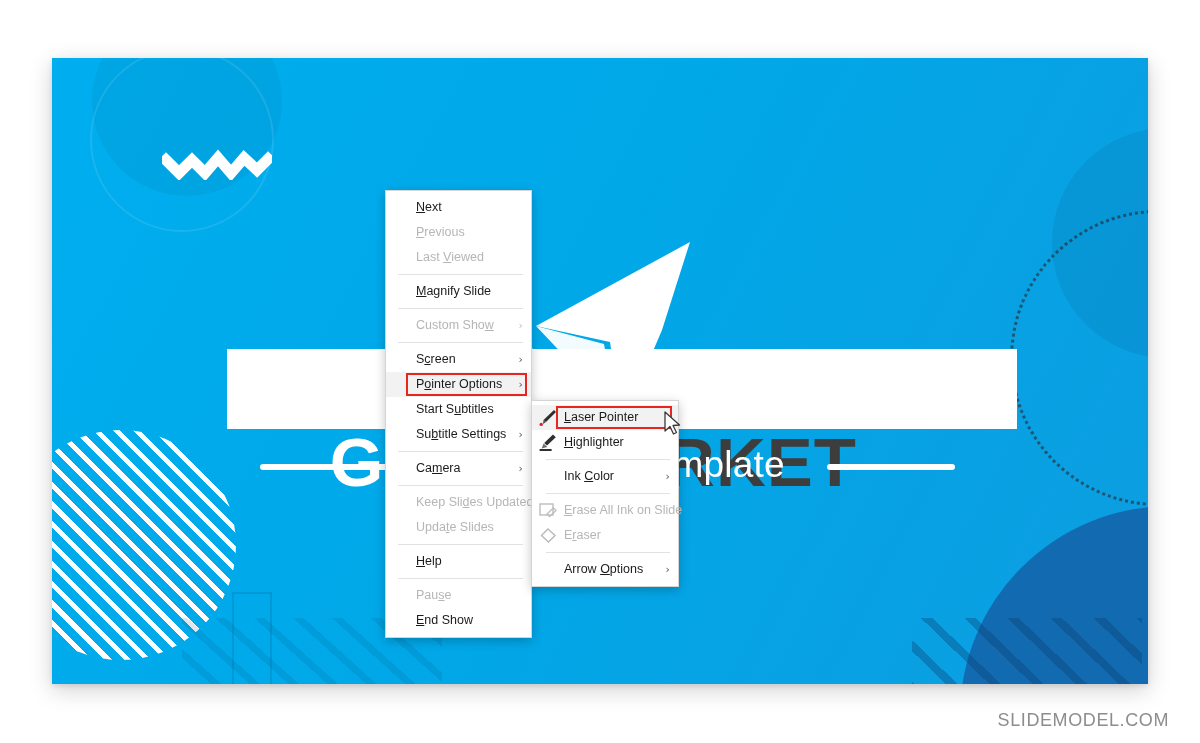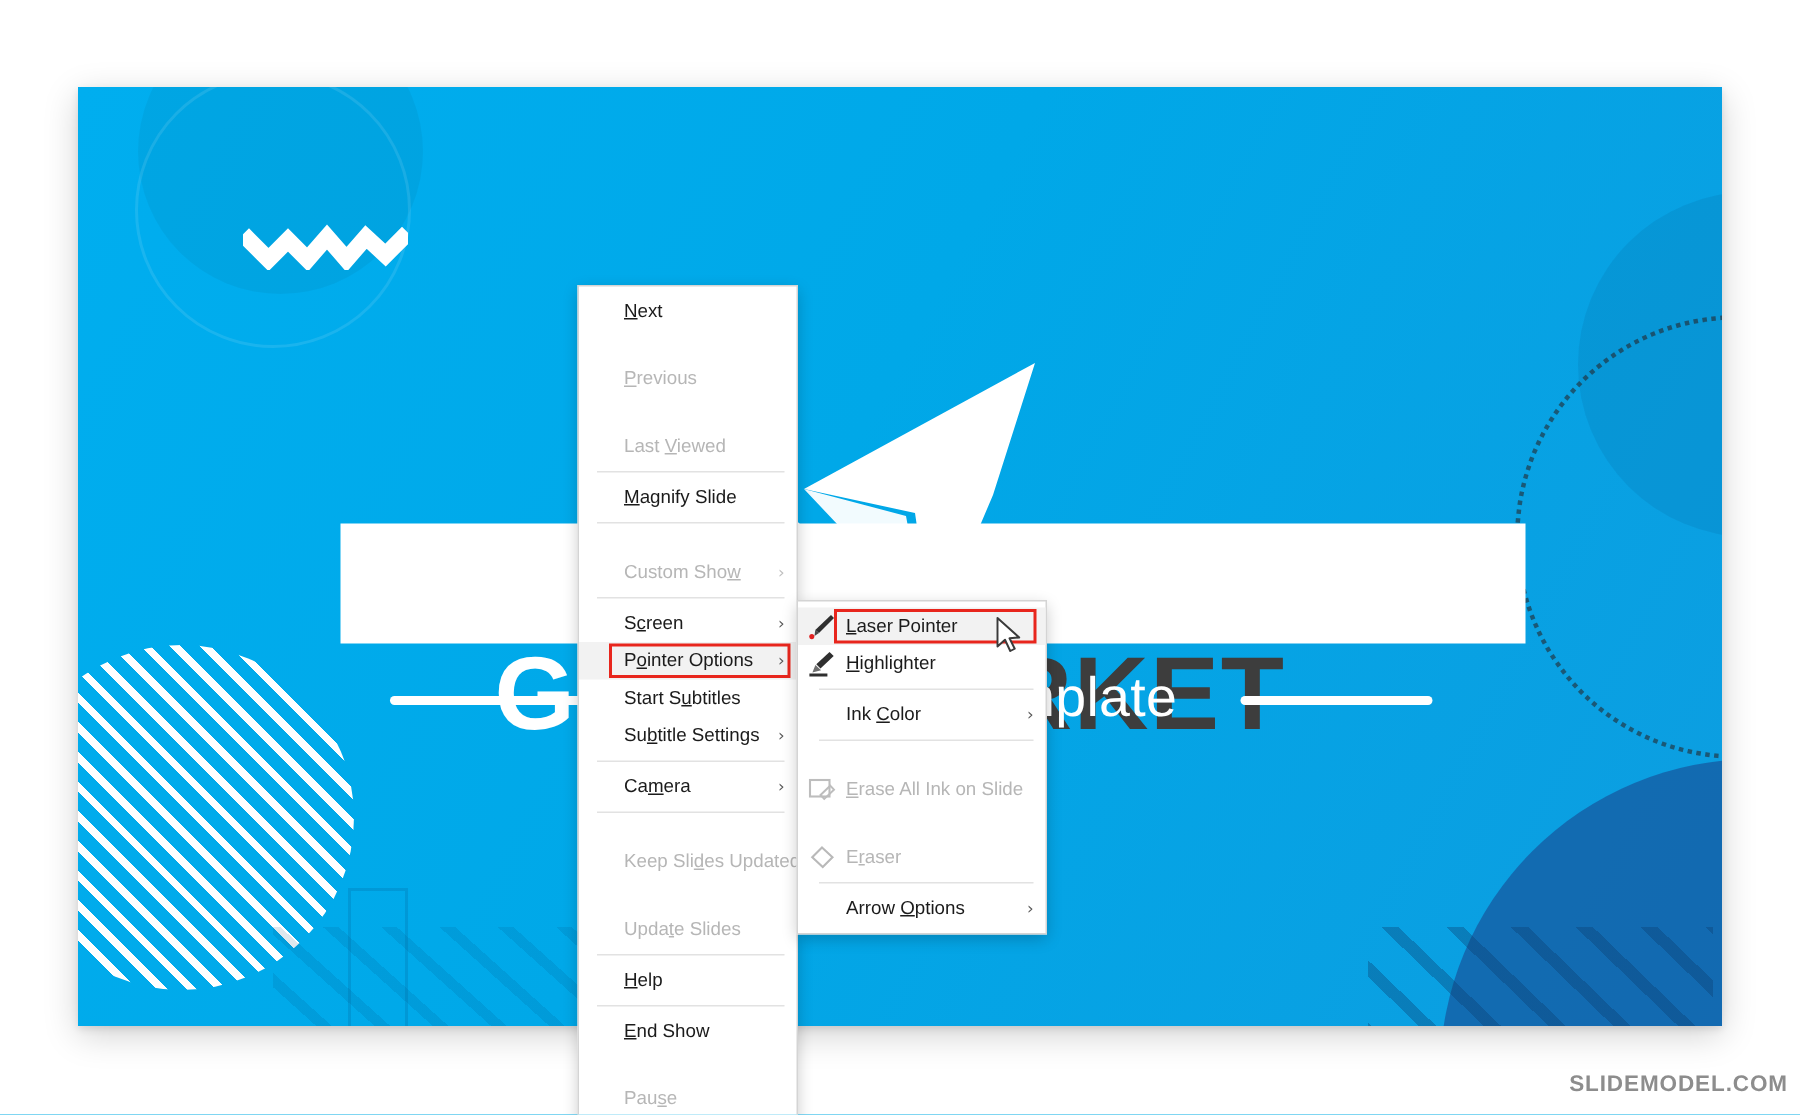--- a/index.html
+++ b/index.html
@@ -132,34 +132,34 @@
     position:absolute;
     background:#ffffff;
     border:1px solid #d4d4d4;
     box-shadow:0 3px 10px rgba(0,0,0,.22);
     font-size:12.5px;
     color:#1b1b1b;
     padding:4px 0;
     box-sizing:border-box;
   }
   #main-menu{ left:385px; top:190px; width:147px; }
-  #sub-menu{  left:531px; top:400px; width:167px; }
+  #sub-menu{  left:531px; top:400px; width:148px; }
 
   .mi{
     position:relative;
     height:25px;
     line-height:25px;
     padding-left:30px;
     padding-right:36px;
     white-space:nowrap;
     cursor:default;
   }
   #main-menu .mi{ padding-left:30px; }
   #sub-menu .mi{ padding-left:32px; }
-  .mi.disabled{ color:#b6b6b6;margin-top:20px; }
+  .mi.disabled{ color:#b6b6b6; }
   .mi .lbl u{ text-decoration:underline; }
   .mi .arrow{
     position:absolute; right:8px; top:0;
     font-size:11px; color:#5a5a5a;
     font-family:"DejaVu Sans", sans-serif;
   }
   .mi.disabled .arrow{ color:#c0c0c0; }
   .mi.hl{ background:#f2f2f2; }
   .mi.boxed::after{
     content:"";
@@ -183,25 +183,24 @@
     left:6px; top:3px;
     width:20px; height:19px;
   }
 
   
   #cursor{ position:absolute; left:664px; top:411px; }
 
   
   #watermark{
     position:absolute;
-    right:8px; bottom:12px;
-    font-size:15px;
+    right:31px; bottom:12px;
+    font-size:18px;
     letter-spacing:.6px;
     color:#8d8d8d;
-    font-weight:bold;
   }
 </style>
 </head>
 <body>
 
 <div id="slide-area">
 
   <div id="slide-bg"></div>
 
   <div class="deco circle-tl-fill"></div>
@@ -260,22 +259,22 @@
     <div class="mi"><span class="lbl">Start S<u>u</u>btitles</span></div>
     <div class="mi"><span class="lbl">Su<u>b</u>title Settings</span><span class="arrow">›</span></div>
     <div class="sep"></div>
     <div class="mi"><span class="lbl">Ca<u>m</u>era</span><span class="arrow">›</span></div>
     <div class="sep"></div>
     <div class="mi disabled"><span class="lbl">Keep Sli<u>d</u>es Updated</span></div>
     <div class="mi disabled"><span class="lbl">Upda<u>t</u>e Slides</span></div>
     <div class="sep"></div>
     <div class="mi"><span class="lbl"><u>H</u>elp</span></div>
     <div class="sep"></div>
+    <div class="mi disabled"><span class="lbl">Pau<u>s</u>e</span></div>
     <div class="mi"><span class="lbl"><u>E</u>nd Show</span></div>
-    <div class="mi disabled"><span class="lbl">Pau<u>s</u>e</span></div>
   </div>
 
 <div class="menu" id="sub-menu">
     <div class="mi hl boxed"><svg viewBox="0 0 20 19" width="20" height="19" class="ic">
         <path d="M16 2 L18 4 L8 14 L5.5 12 Z" fill="#2f2f2f"></path>
         <path d="M5.5 12 L8 14 L5 16 Z" fill="#4a4a4a"></path>
         <circle cx="3.2" cy="16.4" r="1.7" fill="#e02020"></circle>
       </svg><span class="lbl"><u>L</u>aser Pointer</span></div>
     <div class="mi"><svg viewBox="0 0 20 19" width="20" height="19" class="ic">
         <path d="M15 1.6 L17.8 4.3 L9 12.6 L6.2 9.9 Z" fill="#2f2f2f"></path>

